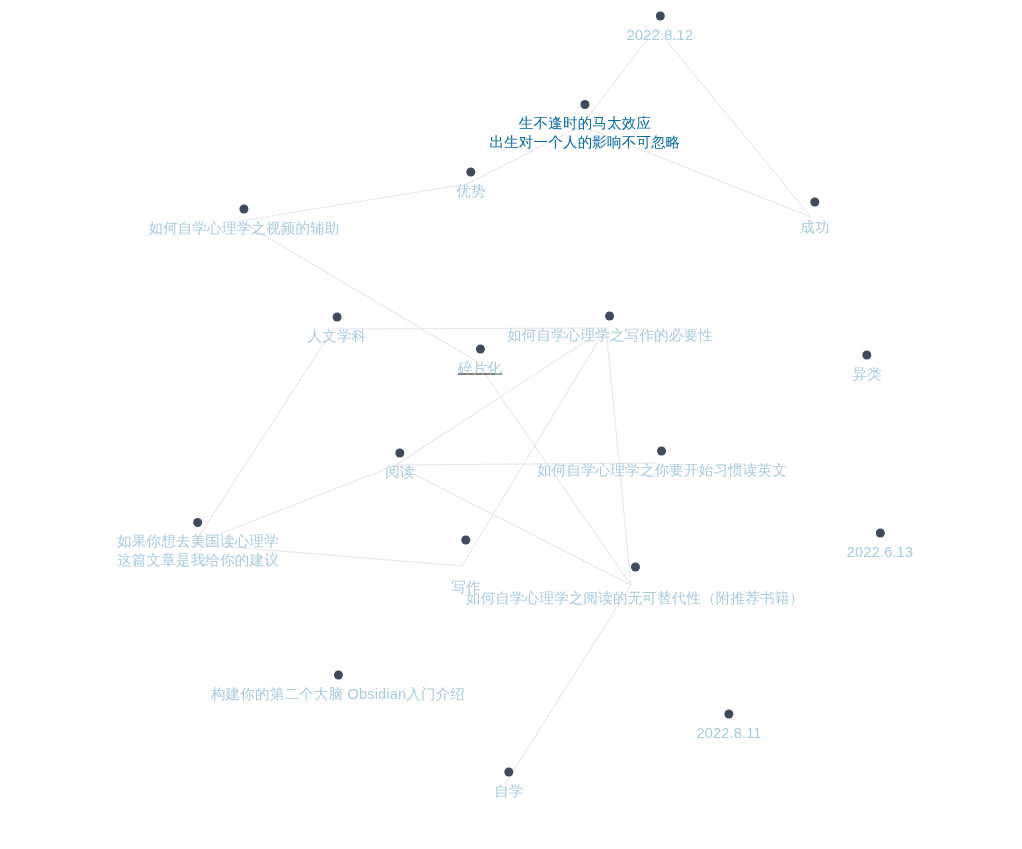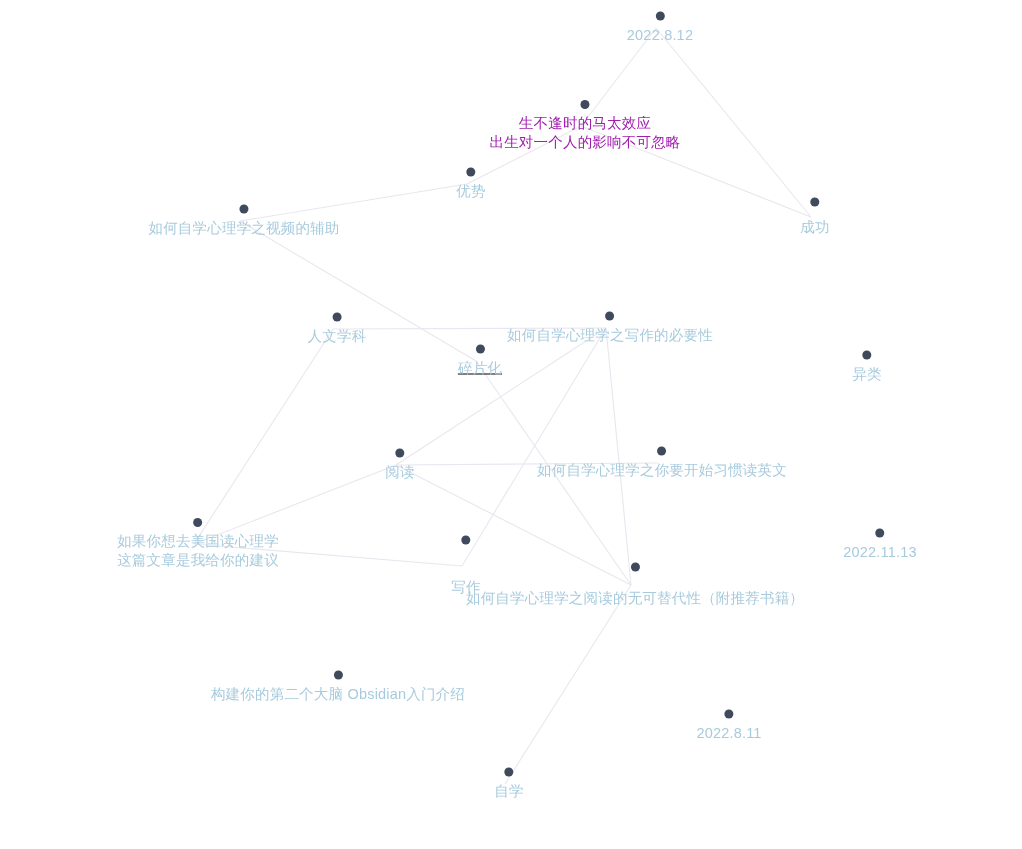--- a/index.html
+++ b/index.html
@@ -82,21 +82,21 @@
       <line x1="194" y1="544" x2="462" y2="566" stroke="#e9e6ef" stroke-width="1.1"></line>
       <line x1="631" y1="585" x2="505" y2="784" stroke="#e9e6ef" stroke-width="1.1"></line>
     </svg>
   <div id="node-layer">
       <div class="graph-node" style="left: 656px; top: 28px;">
         <div class="node-dot" style="background: rgb(63, 74, 92);"></div>
         <div class="node-label" style="color: rgb(167, 203, 221);">2022.8.12</div>
       </div>
       <div class="graph-node" style="left: 581px; top: 126px;">
         <div class="node-dot" style="background: rgb(63, 74, 92);"></div>
-        <div class="node-label" style="color: #a21caf;">生不逢时的马太效应
+        <div class="node-label" style="color: #0369a1;">生不逢时的马太效应
 出生对一个人的影响不可忽略</div>
       </div>
       <div class="graph-node" style="left: 467px; top: 184px;">
         <div class="node-dot" style="background: rgb(63, 74, 92);"></div>
         <div class="node-label" style="color: rgb(167, 203, 221);">优势</div>
       </div>
       <div class="graph-node" style="left: 811px; top: 217px;">
         <div class="node-dot" style="background: rgb(63, 74, 92);"></div>
         <div class="node-label" style="color: rgb(167, 203, 221); margin-top: 11px;">成功</div>
       </div>
@@ -128,21 +128,21 @@
         <div class="node-dot" style="background: rgb(63, 74, 92);"></div>
         <div class="node-label" style="color: rgb(167, 203, 221);">阅读</div>
       </div>
       <div class="graph-node" style="left: 194px; top: 544px;">
         <div class="node-dot" style="background: rgb(63, 74, 92);"></div>
         <div class="node-label" style="color: rgb(167, 203, 221);">如果你想去美国读心理学
 这篇文章是我给你的建议</div>
       </div>
       <div class="graph-node" style="left: 876px; top: 545px;">
         <div class="node-dot" style="background: rgb(63, 74, 92);"></div>
-        <div class="node-label" style="color: rgb(167, 203, 221);">2022.11.13</div>
+        <div class="node-label" style="color: rgb(167, 203, 221);">2022.6.13</div>
       </div>
       <div class="graph-node" style="left: 462px; top: 566px; gap: 28px;">
         <div class="node-dot" style="background: rgb(63, 74, 92);"></div>
         <div class="node-label" style="color: rgb(167, 203, 221);">写作</div>
       </div>
       <div class="graph-node" style="left: 631px; top: 585px; gap: 12px;">
         <div class="node-dot" style="background: rgb(63, 74, 92);"></div>
         <div class="node-label" style="color: rgb(167, 203, 221);">如何自学心理学之阅读的无可替代性（附推荐书籍）</div>
       </div>
       <div class="graph-node" style="left: 334px; top: 687px;">

